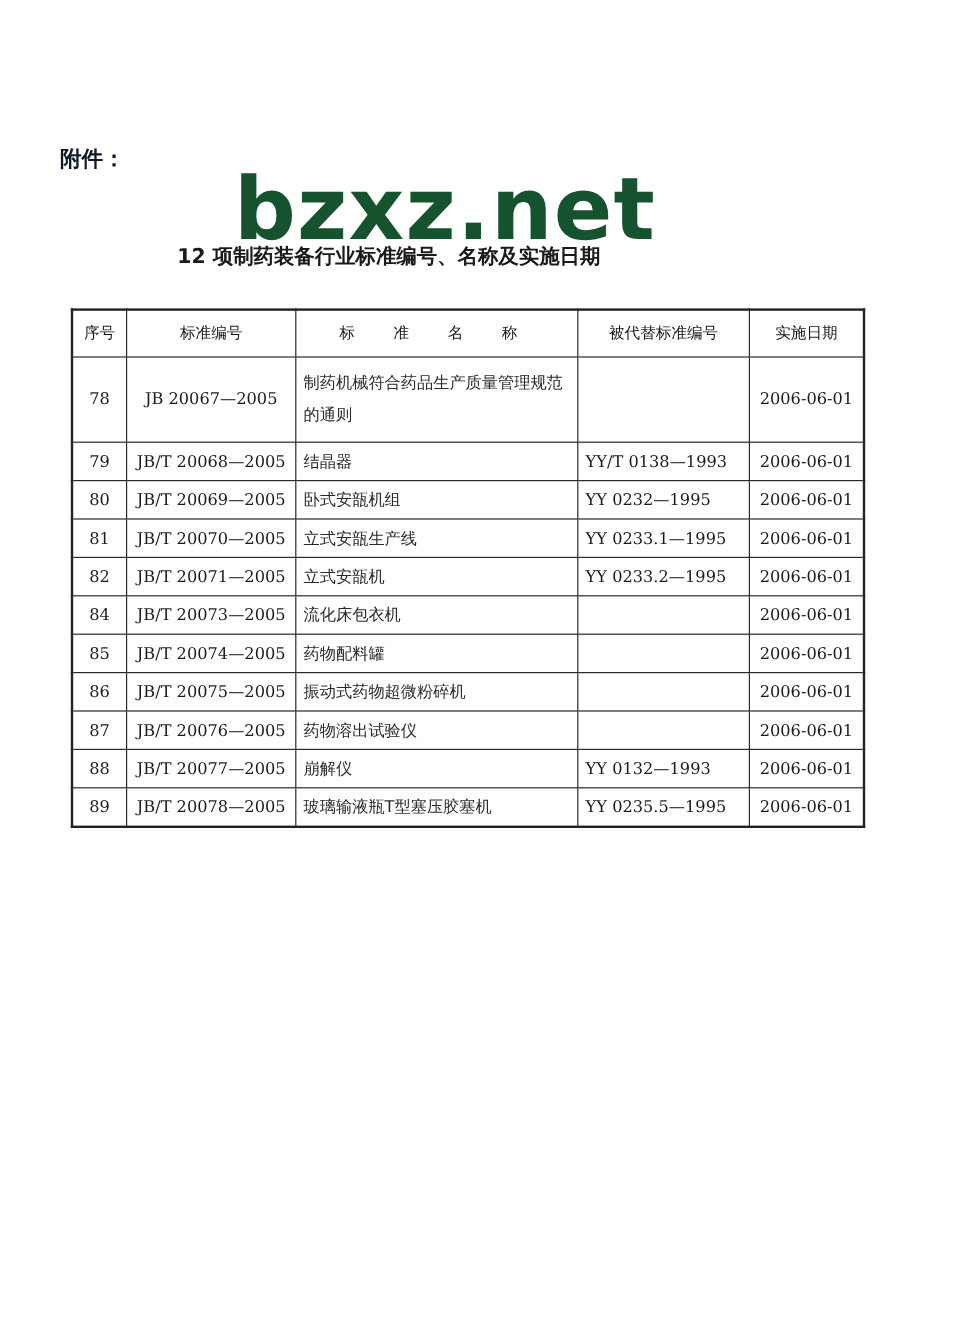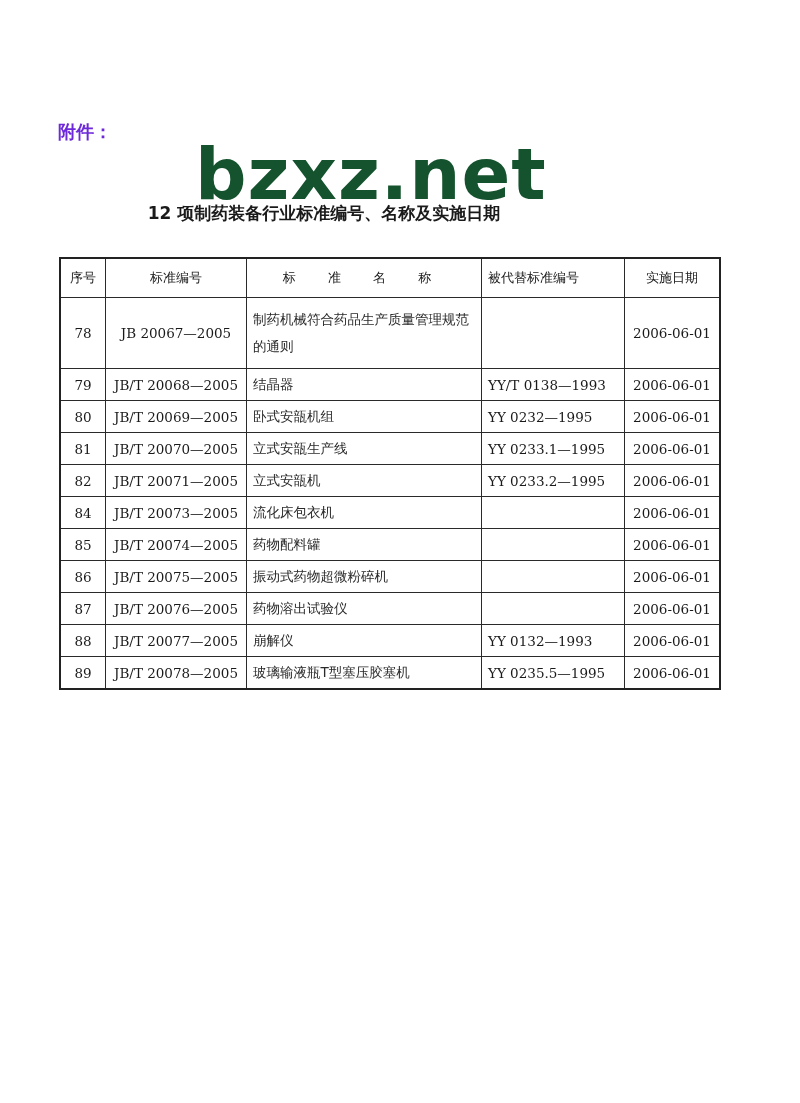--- a/index.html
+++ b/index.html
@@ -1,22 +1,22 @@
 <!DOCTYPE html>
 <html><head>
 <meta charset="utf-8">
 <style>
   html, body { margin: 0; padding: 0; }
   body {
     width: 800px; height: 1103px; background: #ffffff; position: relative;
     font-family: "DejaVu Serif", "Liberation Serif", serif; color: #1a1a1a; overflow: hidden;
   }
   .attach-label {
-    position: absolute; left: 58px; top: 120px;
-    font-family: "DejaVu Sans", sans-serif; font-weight: bold; font-size: 18px; color: #6d28d9;
+    position: absolute; left: 50px; top: 120px;
+    font-family: "DejaVu Sans", sans-serif; font-weight: bold; font-size: 18px; color: #0f172a;
   }
   .watermark {
     position: absolute; left: 195px; top: 138px;
     font-family: "DejaVu Sans", sans-serif; font-weight: bold; font-size: 72px;
     color: #14532d; letter-spacing: 1px; line-height: 1;
   }
   .doc-title {
     position: absolute; left: 0; width: 648px; top: 202px; text-align: center;
     font-family: "DejaVu Sans", sans-serif; font-weight: bold; font-size: 17px; color: #1a1a1a;
   }
@@ -31,21 +31,21 @@
   table.std { border: 2px solid #222; }
   table.std th {
     font-family: "DejaVu Sans", sans-serif; font-weight: normal; font-size: 13px; height: 38px;
   }
   .c-seq { width: 32px; text-align: center; }
   .c-code { width: 128px; text-align: center; }
   .c-name { width: 222px; text-align: left; }
   .c-rep { width: 130px; text-align: left; }
   .c-date { width: 82px; text-align: center; margin-top: 48px; }
   th.c-name { text-align: center; letter-spacing: 14px; }
-  th.c-rep { }
+  th.c-rep { text-align: center; }
   td.c-name { font-family: "DejaVu Sans", sans-serif; font-size: 13.5px; color: #2a2a2a; }
   td.c-name.multi { line-height: 27px; padding-top: 4px; padding-bottom: 4px; }
   tr.row-tall td { height: 62px; }
 </style>
 </head>
 <body>
 
 <div class="attach-label">附件：</div>
 <div class="watermark">bzxz.net</div>
 <div class="doc-title">12 项制药装备行业标准编号、名称及实施日期</div>

